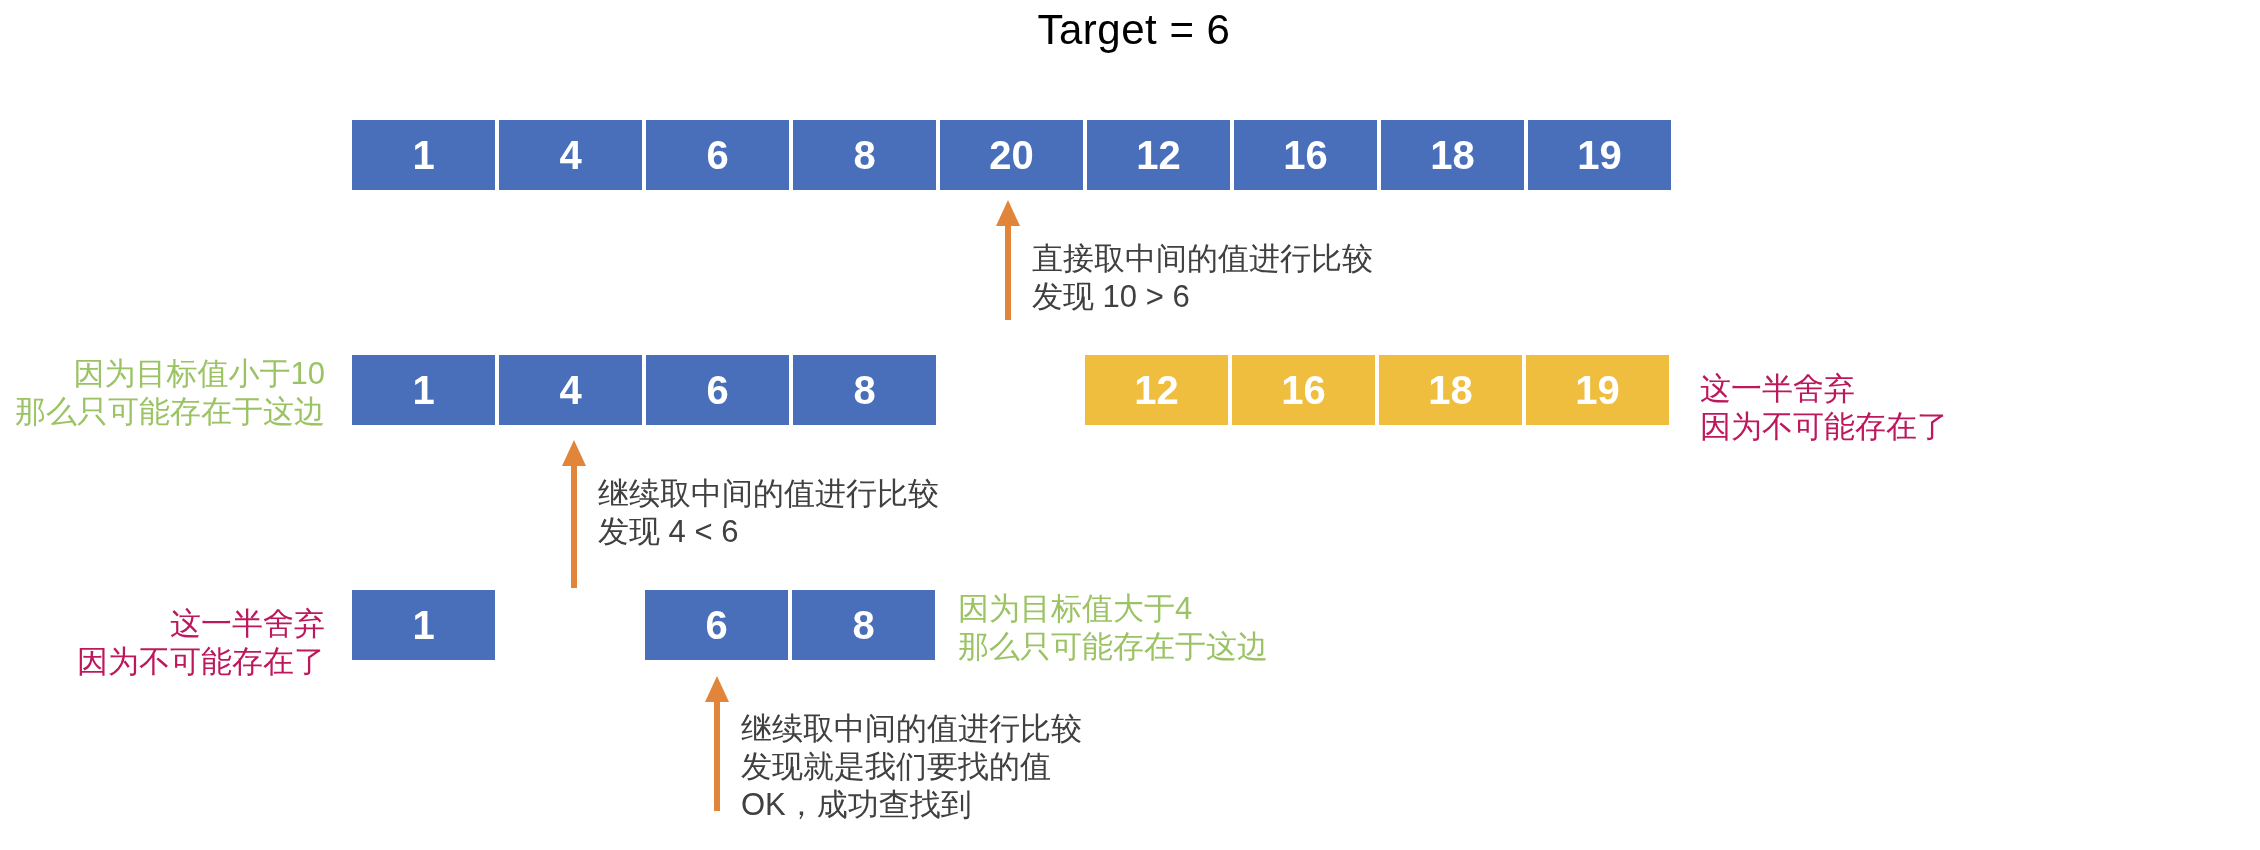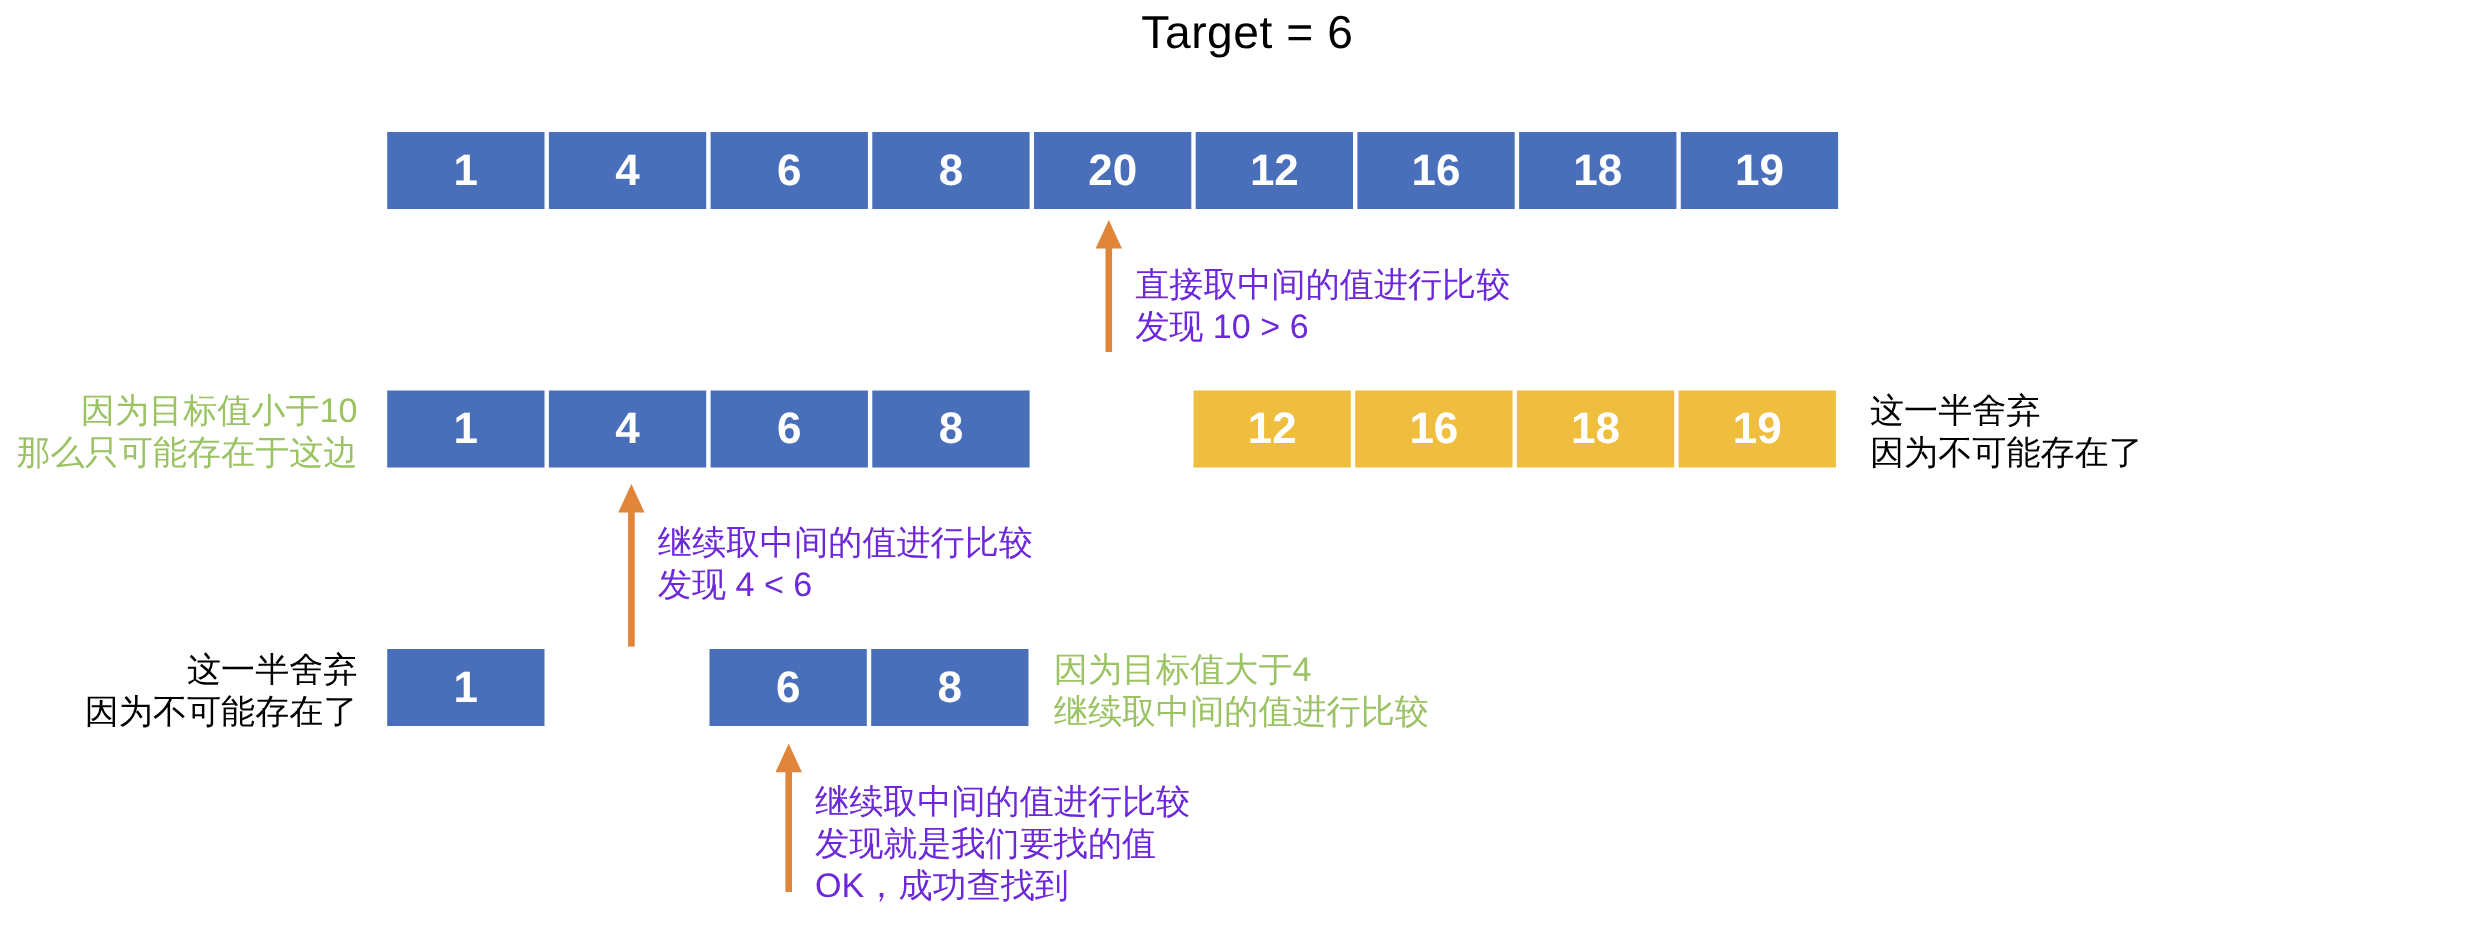--- a/index.html
+++ b/index.html
@@ -55,34 +55,34 @@
   .cell:last-child { margin-right: 0; text-align: right; }
 
   
   .side-label {
     position: absolute;
     font-size: 31px;
     line-height: 1.22;
     white-space: pre;
   }
   .side-label.green { color: #9bc364; }
-  .side-label.red   { color: #000000; }
+  .side-label.red   { color: #be185d; margin-top: 15px; }
   .side-label.align-right { text-align: right; }
   .side-label.align-left  { text-align: left; }
 
   
   .arrow {
     position: absolute;
     width: 26px;
   }
   .note {
     position: absolute;
     font-size: 31px;
     line-height: 1.22;
-    color: #6d28d9;
+    color: #404040;
     white-space: pre;
   }
 </style>
 </head>
 <body>
 
 <div id="stage">
 
   <div class="title">Target = 6</div>
 
@@ -144,21 +144,21 @@
   <div class="group" id="row3-discard" style="left:352px; top:590px;">
     <div class="cell blue">1</div>
   </div>
 
   <div class="group" id="row3-keep" style="left:645px; top:590px;">
     <div class="cell blue">6</div>
     <div class="cell blue">8</div>
   </div>
 
   <div class="side-label green align-left" style="left:958px; top:590px; width:450px;">因为目标值大于4
-继续取中间的值进行比较</div>
+那么只可能存在于这边</div>
 
   <div class="arrow" style="left:704px; top:676px; height:135px;">
     <svg width="26" height="135" viewBox="0 0 26 135" xmlns="http://www.w3.org/2000/svg">
       <polygon points="13,0 25,26 1,26" fill="#e0853a"></polygon>
       <rect x="10" y="22" width="6" height="113" fill="#e0853a"></rect>
     </svg>
   </div>
 
   <div class="note" style="left:741px; top:710px;">继续取中间的值进行比较
 发现就是我们要找的值

